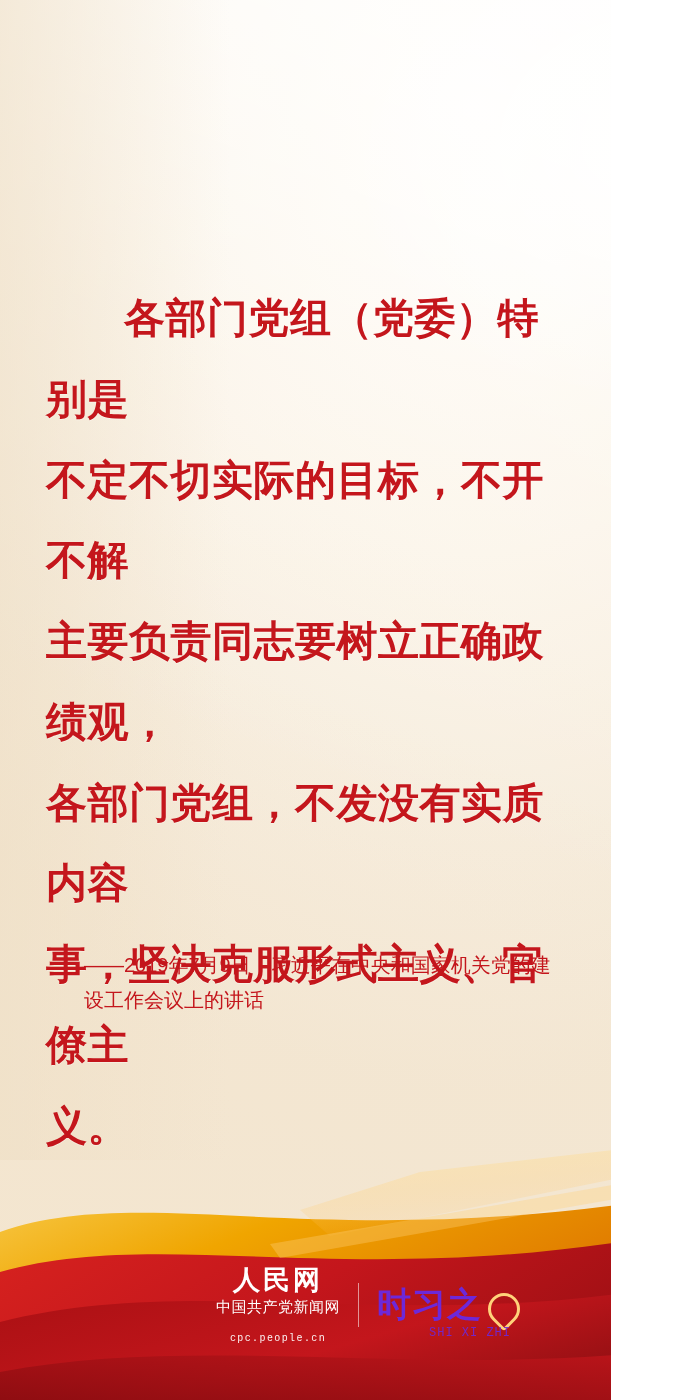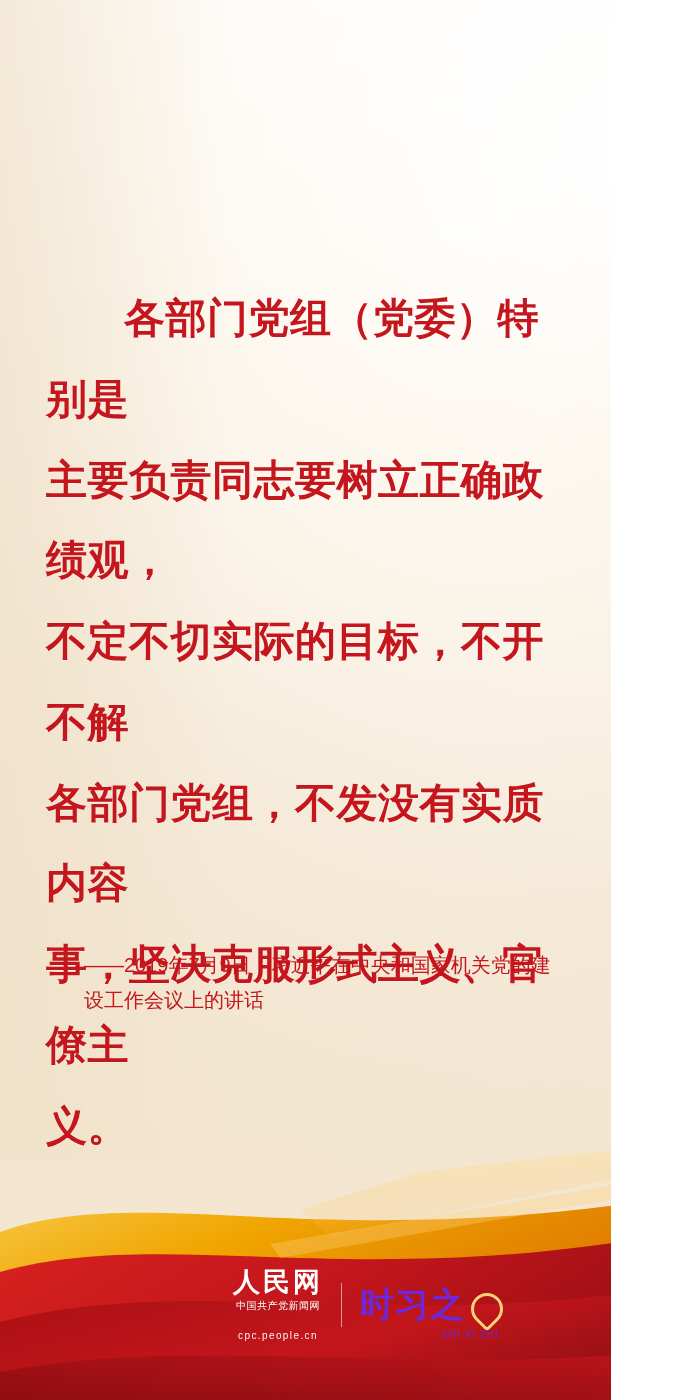--- a/index.html
+++ b/index.html
@@ -112,29 +112,29 @@
     color: #ffffff;
     line-height: 1;
   }
   .logo-people .cn {
     font-size: 27px;
     font-weight: bold;
     letter-spacing: 3px;
     font-family: "Liberation Serif", serif;
   }
   .logo-people .sub {
-    font-size: 10px;
+    font-size: 15px;
     margin-top: 5px;
     letter-spacing: 0.5px;
   }
   .logo-people .url {
     font-size: 10px;
     margin-top: 20px;
     letter-spacing: 1.4px;
-    font-family: Liberation Sans, sans-serif;
+    font-family: Liberation Mono, monospace;
     opacity: 0.95;
   }
   .logo-divider {
     width: 1px;
     height: 44px;
     background: rgba(255,255,255,0.55);
   }
   .logo-shizhi {
     display: flex;
     align-items: flex-end;
@@ -154,41 +154,40 @@
     border: 3px solid #ffd27a;
     border-radius: 50% 50% 50% 4px;
     transform: rotate(-45deg);
     margin-left: 6px;
     margin-bottom: 3px;
   }
   .logo-shizhi .romaji {
     position: absolute;
     left: 52px;
     bottom: -12px;
-    font-size: 10px;
+    font-size: 12px;
     letter-spacing: 1px;
     opacity: 0.9;
-    font-family: Liberation Sans, sans-serif;
-    margin-left: 29px;
+    font-family: Liberation Mono, monospace;
   }
 </style>
 </head>
 <body>
 
 <div class="poster">
 
   <div class="bg-base"></div>
   <div class="bg-sheen"></div>
   <div class="bg-topglow"></div>
   <div class="bg-leftshade"></div>
 
   <div class="quote">
     <div><span class="indent"></span><span>各部门党组（党委）特别是</span></div>
+    <div>不定不切实际的目标，不开不解</div>
     <div>主要负责同志要树立正确政绩观，</div>
-    <div>不定不切实际的目标，不开不解</div>
     <div>各部门党组，不发没有实质内容</div>
     <div>事，坚决克服形式主义、官僚主</div>
     <div>义。</div>
   </div>
 
   <div class="attribution">——2019年7月9日，习近平在中央和国家机关党的建设工作会议上的讲话</div>
 
   <div class="ribbon">
     <svg width="700" height="260" viewBox="0 0 700 260" xmlns="http://www.w3.org/2000/svg">
       <defs>

